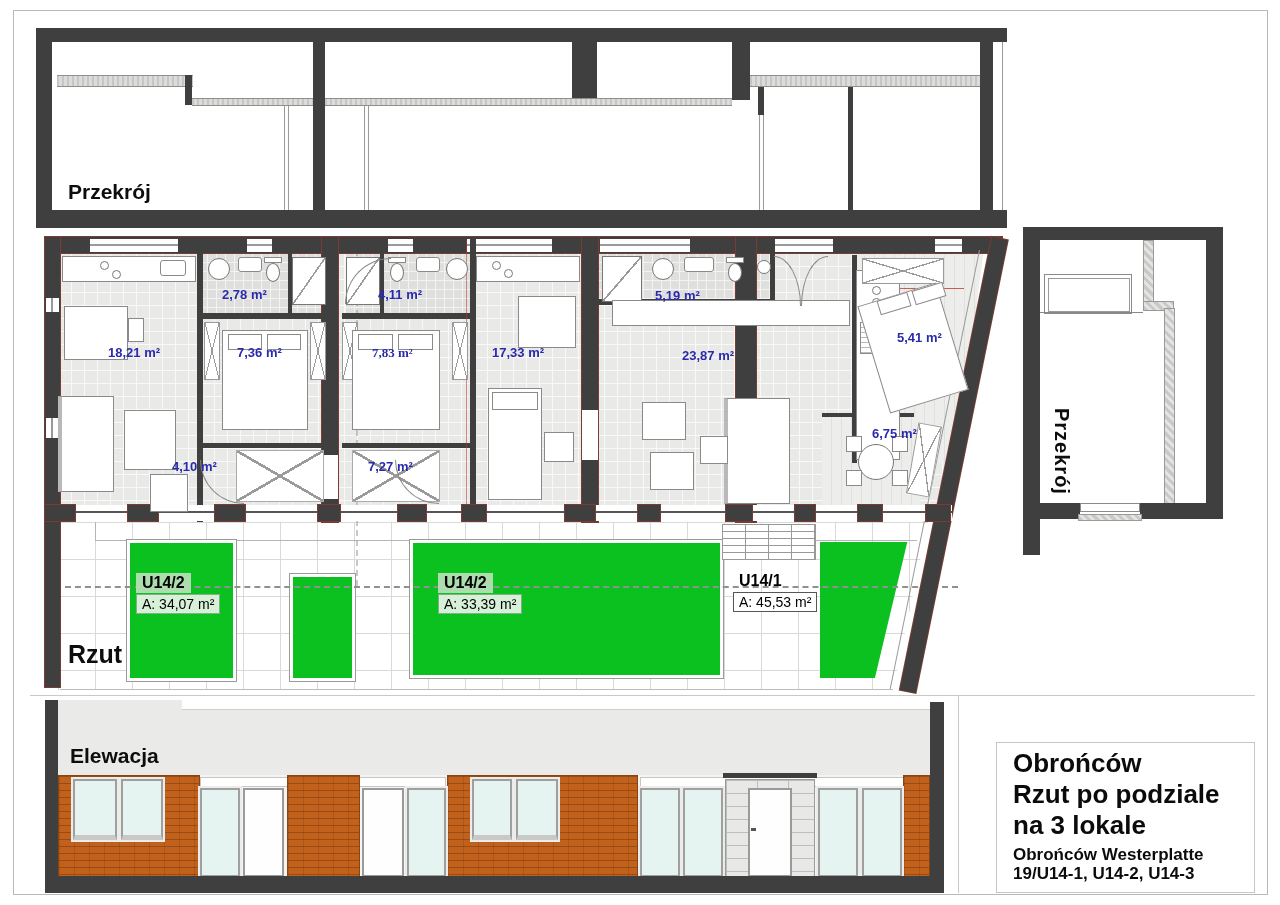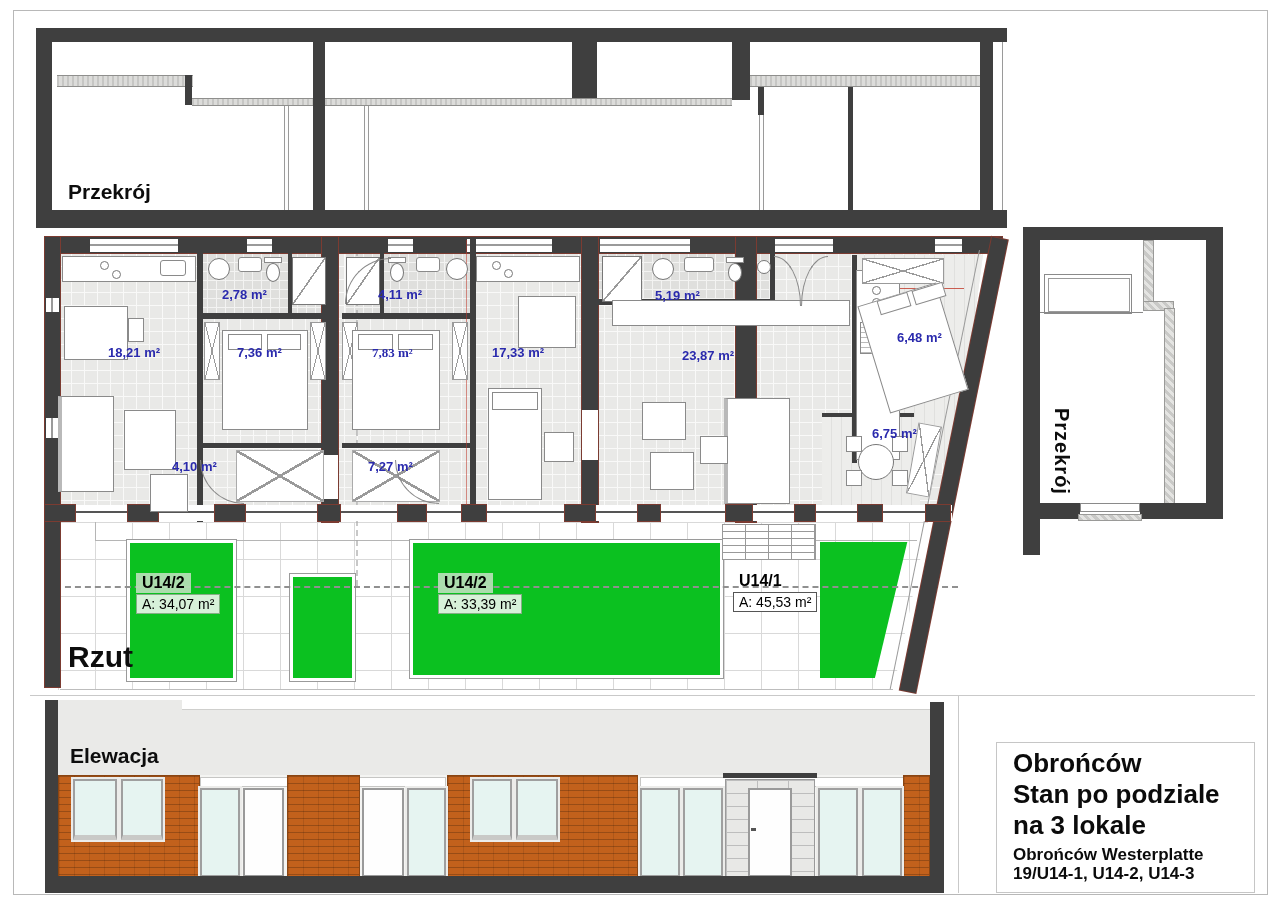--- a/index.html
+++ b/index.html
@@ -249,34 +249,34 @@
 
   <div class="a" id="room-labels" style="left:0;top:0;width:0;height:0;">
       <div class="room-label" style="left: 108px; top: 345px;">18,21 m²</div>
       <div class="room-label" style="left: 222px; top: 287px;">2,78 m²</div>
       <div class="room-label" style="left: 237px; top: 345px;">7,36 m²</div>
       <div class="room-label" style="left: 378px; top: 287px;">4,11 m²</div>
       <div class="room-label" style="left: 372px; top: 345px; font-family: Liberation Serif, serif;">7,83 m²</div>
       <div class="room-label" style="left: 492px; top: 345px;">17,33 m²</div>
       <div class="room-label" style="left: 655px; top: 288px;">5,19 m²</div>
       <div class="room-label" style="left: 682px; top: 348px;">23,87 m²</div>
-      <div class="room-label" style="left: 897px; top: 330px;">6,48 m²</div>
+      <div class="room-label" style="left: 897px; top: 330px;">5,41 m²</div>
       <div class="room-label" style="left: 872px; top: 426px;">6,75 m²</div>
       <div class="room-label" style="left: 172px; top: 459px;">4,10 m²</div>
       <div class="room-label" style="left: 368px; top: 459px;">7,27 m²</div>
     </div>
   <div class="a" id="unit-labels" style="left:0;top:0;width:0;height:0;">
       <div class="unit-name chip-name" style="left: 136px; top: 573px;">U14/2</div>
       <div class="unit-area chip-area" style="left: 136px; top: 594px;">A: 34,07 m²</div>
       <div class="unit-name chip-name" style="left: 438px; top: 573px;">U14/2</div>
       <div class="unit-area chip-area" style="left: 438px; top: 594px;">A: 33,39 m²</div>
       <div class="unit-name" style="left: 733px; top: 571px;">U14/1</div>
       <div class="unit-area plain-area" style="left: 733px; top: 592px;">A: 45,53 m²</div>
     </div>
-  <div class="a sec-label" style="left:68px;top:640px;font-size:30px;">Rzut</div>
+  <div class="a sec-label" style="left:68px;top:640px;font-size:25px;">Rzut</div>
 
   <div class="a wall" style="left:1023px;top:227px;width:200px;height:13px;"></div>
   <div class="a wall" style="left:1023px;top:227px;width:17px;height:328px;"></div>
   <div class="a wall" style="left:1206px;top:227px;width:17px;height:292px;"></div>
   <div class="a" style="left:1040px;top:240px;width:166px;height:263px;background:#fff;"></div>
   <div class="a fu" style="left:1044px;top:274px;width:88px;height:40px;"></div>
   <div class="a" style="left:1048px;top:278px;width:80px;height:32px;border:1px solid #9a9a9a;"></div>
   <div class="a hatch" style="left:1143px;top:240px;width:11px;height:66px;"></div>
   <div class="a hatch" style="left:1143px;top:301px;width:31px;height:10px;"></div>
   <div class="a hatch" style="left:1164px;top:308px;width:11px;height:196px;"></div>
@@ -318,18 +318,18 @@
   <div class="a wall" style="left:723px;top:773px;width:94px;height:5px;"></div>
   <div class="a glass" style="left:818px;top:788px;width:40px;height:89px;"></div>
   <div class="a glass" style="left:862px;top:788px;width:40px;height:89px;"></div>
   <div class="a wall" style="left:45px;top:876px;width:899px;height:17px;"></div>
   <div class="a sec-label" style="left:70px;top:744px;">Elewacja</div>
 
   <div class="a ln" style="left:30px;top:695px;width:1225px;height:1px;"></div>
   <div class="a ln" style="left:958px;top:695px;width:1px;height:198px;"></div>
   <div class="a" style="left:996px;top:742px;width:259px;height:151px;border:1px solid #c6c6c6;box-sizing:border-box;"></div>
   <div class="tb-big" style="left:1013px;top:748px;">Obrońców</div>
-  <div class="tb-big" style="left:1013px;top:779px;">Stan po podziale</div>
+  <div class="tb-big" style="left:1013px;top:779px;">Rzut po podziale</div>
   <div class="tb-big" style="left:1013px;top:810px;">na 3 lokale</div>
   <div class="tb-small" style="left:1013px;top:845px;">Obrońców Westerplatte</div>
   <div class="tb-small" style="left:1013px;top:864px;">19/U14-1, U14-2, U14-3</div>
 
 </div>
 
 </body></html>

